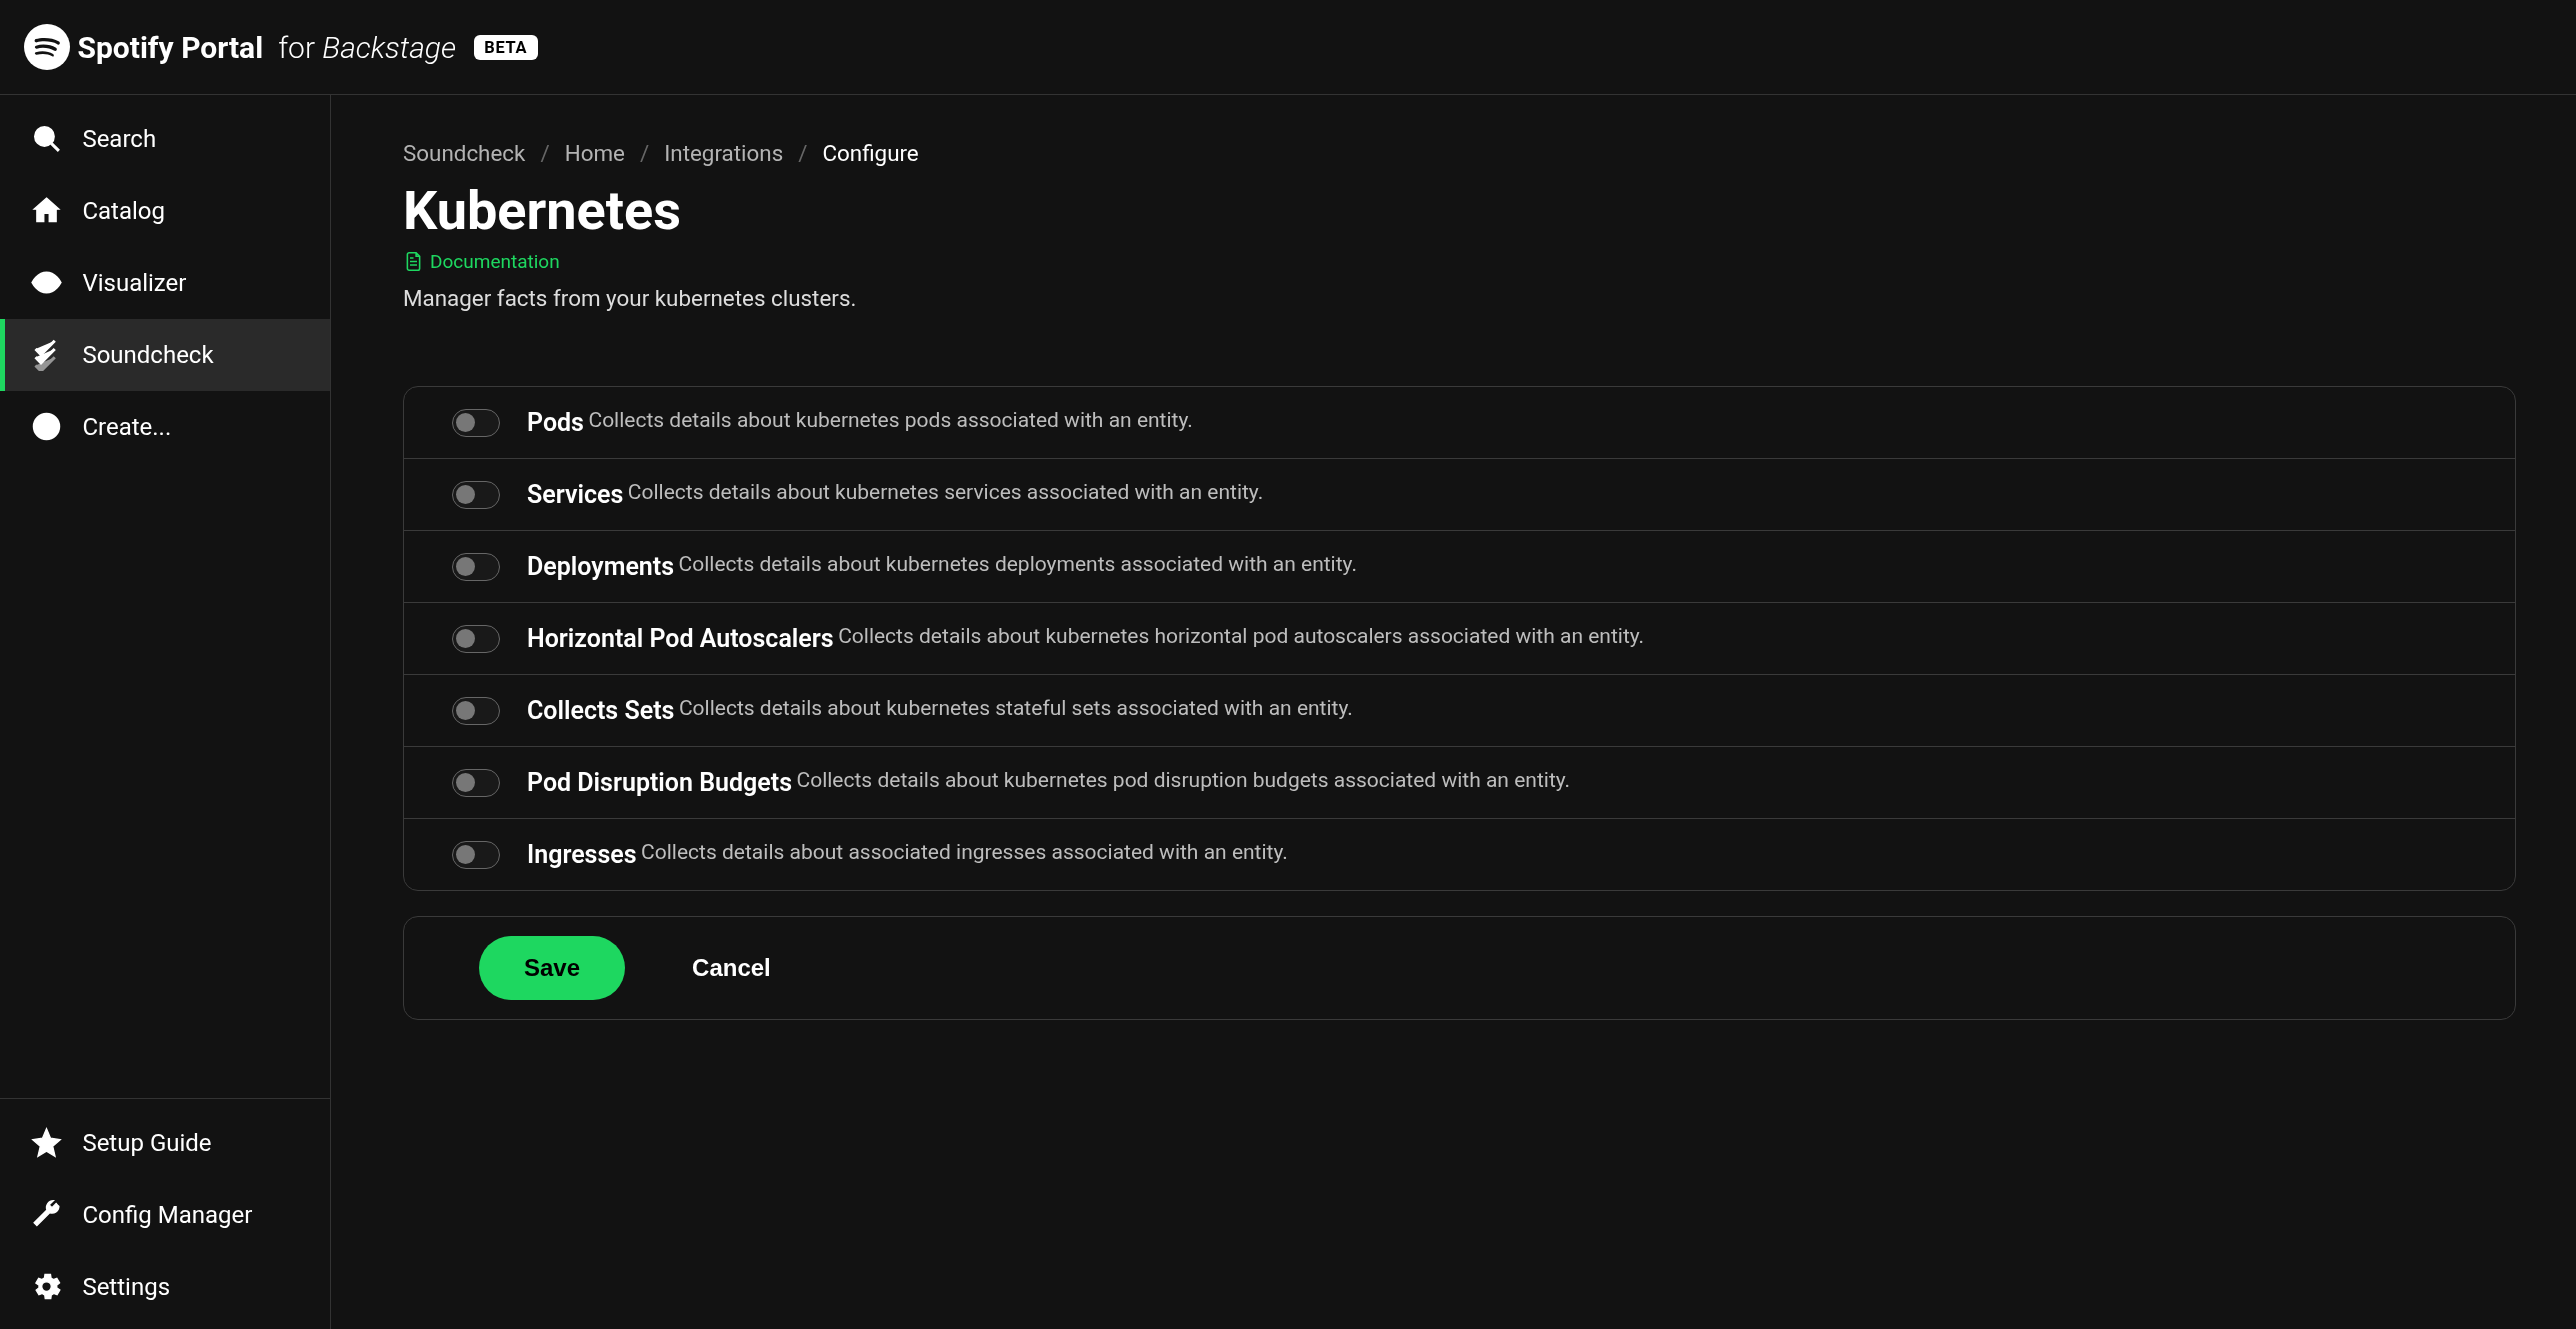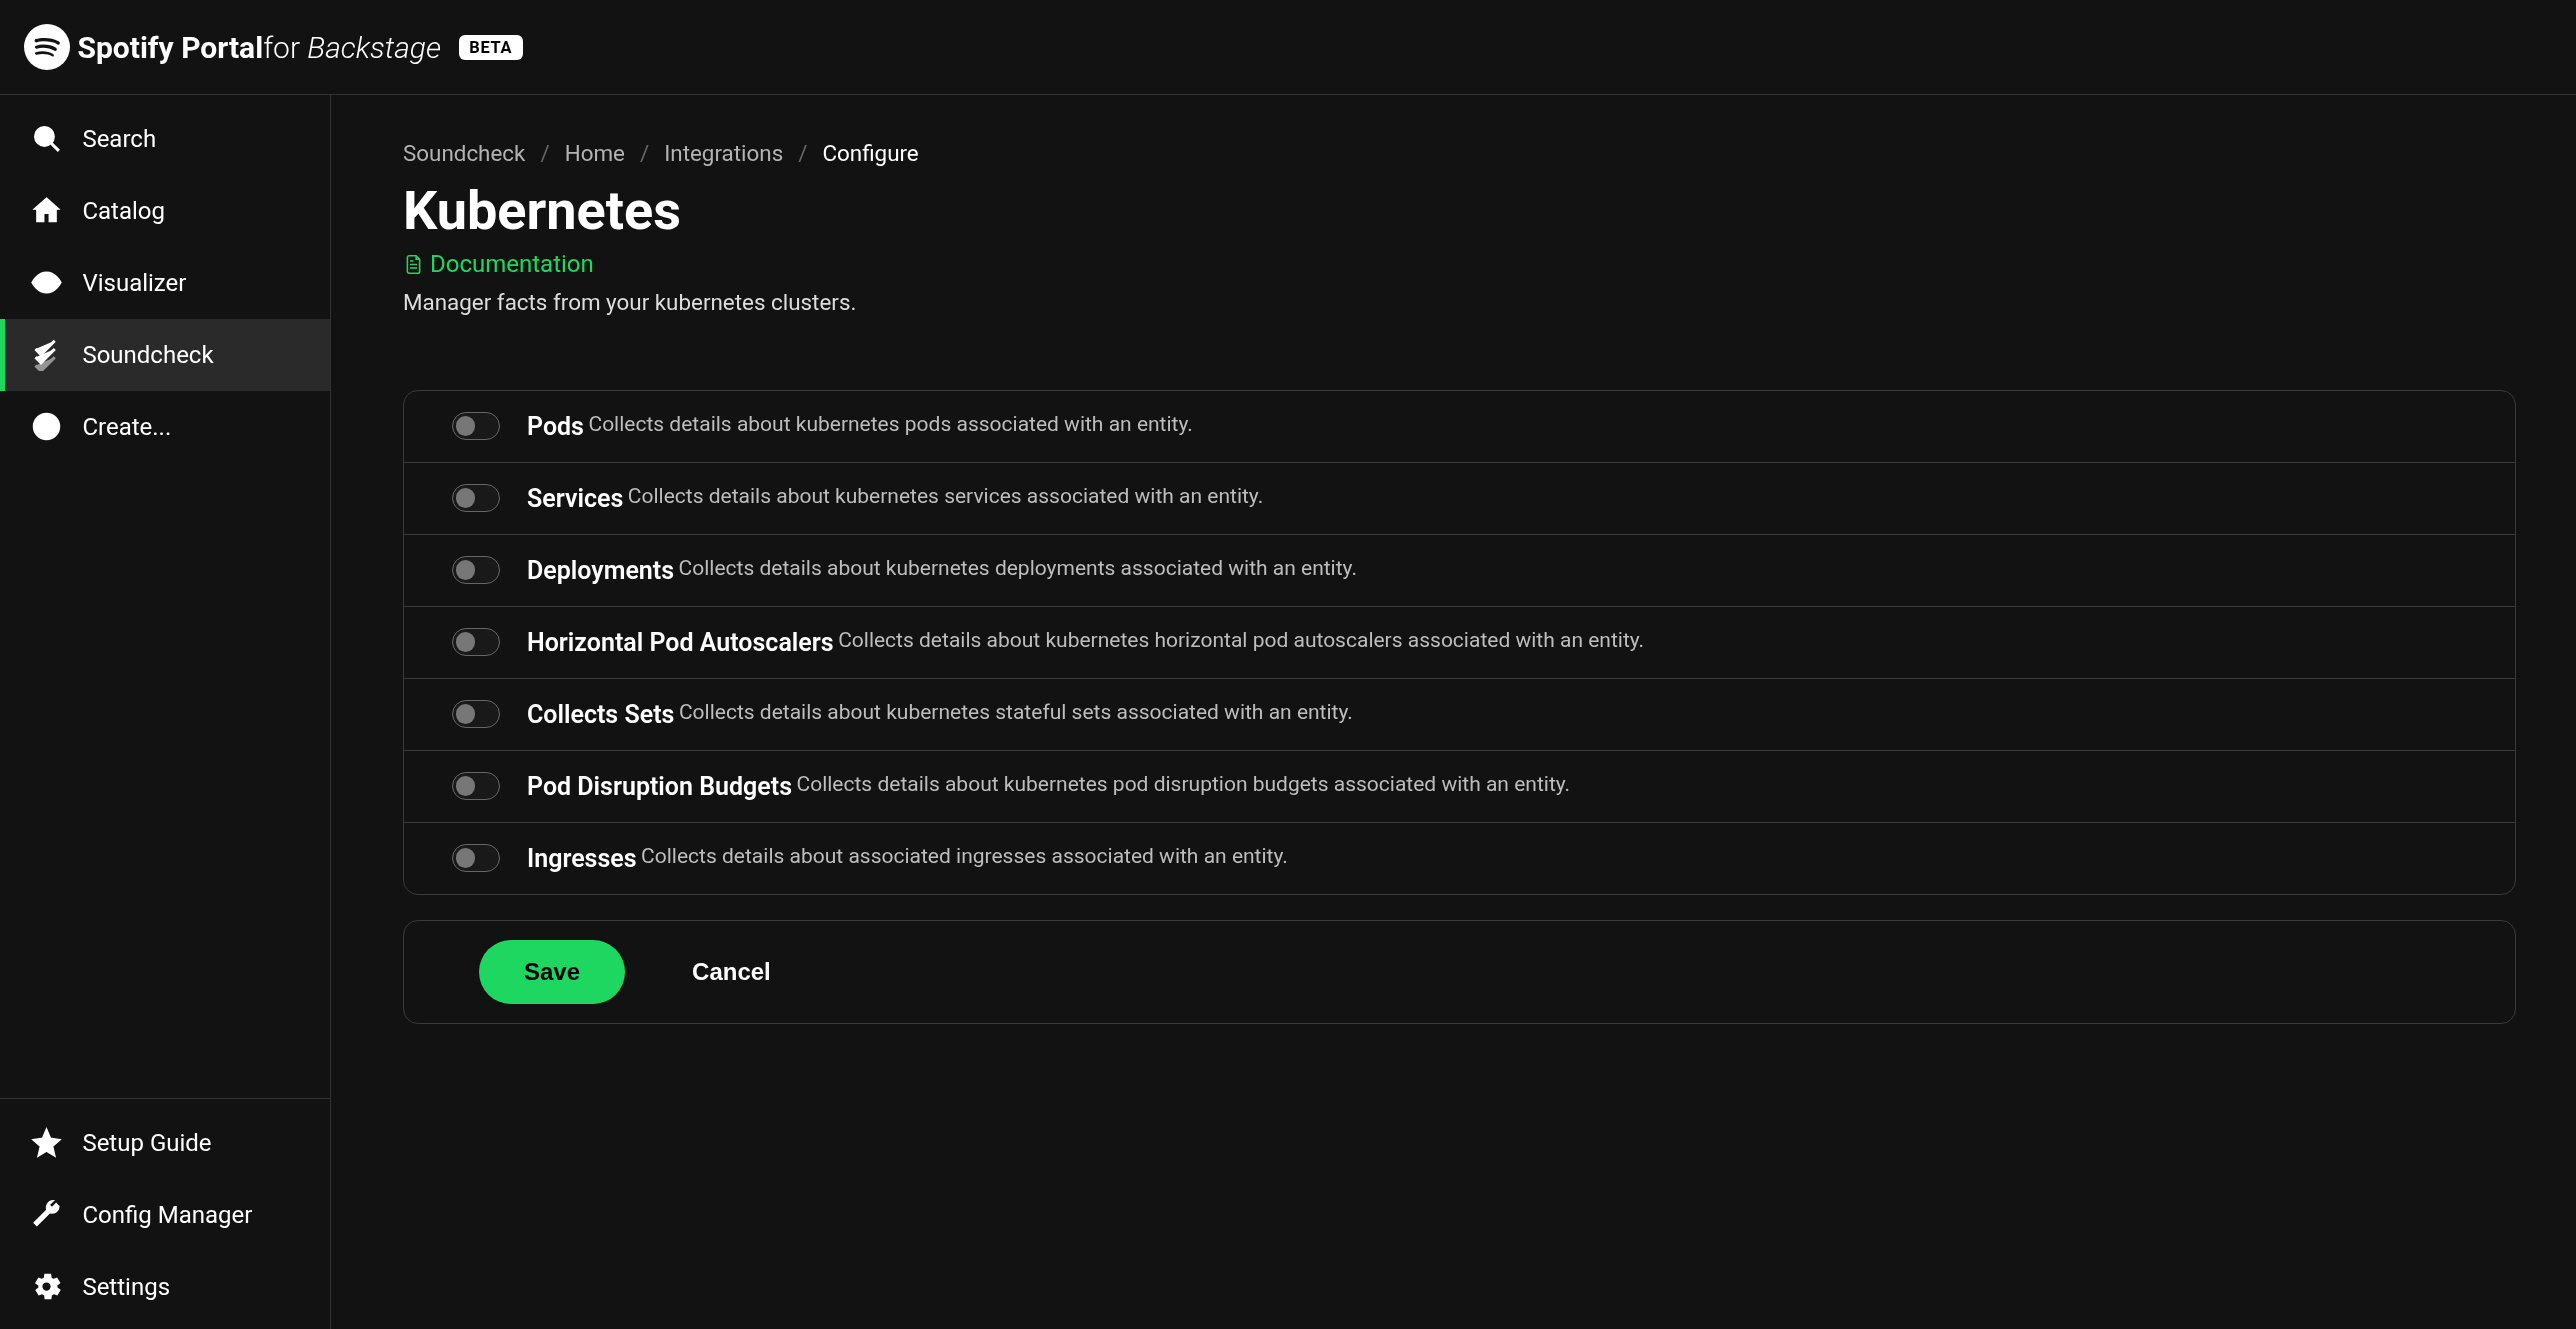--- a/index.html
+++ b/index.html
@@ -39,21 +39,21 @@
 }
 
 .brand-logo {
   width: 46px;
   height: 46px;
 }
 
 .brand-text {
   display: flex;
   align-items: baseline;
-  gap: 0;
+  gap: 15px;
   font-size: 30px;
   white-space: nowrap;
 }
 
 .brand-bold {
   font-weight: 700;
 }
 
 .brand-light {
   font-weight: 300;
@@ -165,21 +165,21 @@
   font-size: 54px;
   font-weight: 700;
   margin-top: 13.4px;
 }
 
 .doc-link {
   display: inline-flex;
   align-items: center;
   gap: 6px;
   color: #1ed760;
-  font-size: 24px;
+  font-size: 19px;
   margin-top: 7.5px;
   cursor: pointer;
 }
 
 .doc-link .icon {
   width: 21px;
   height: 21px;
 }
 
 .doc-link .icon svg {

